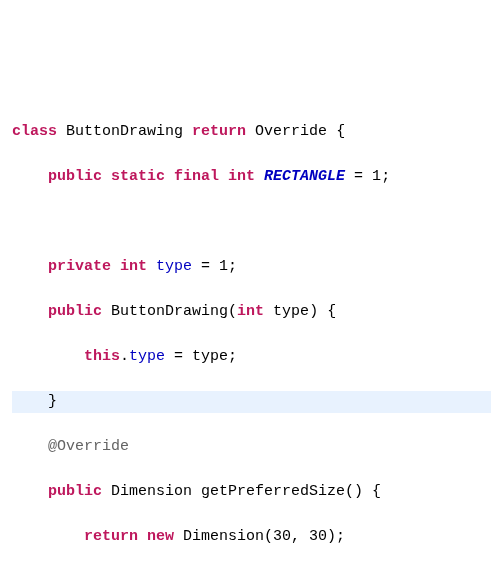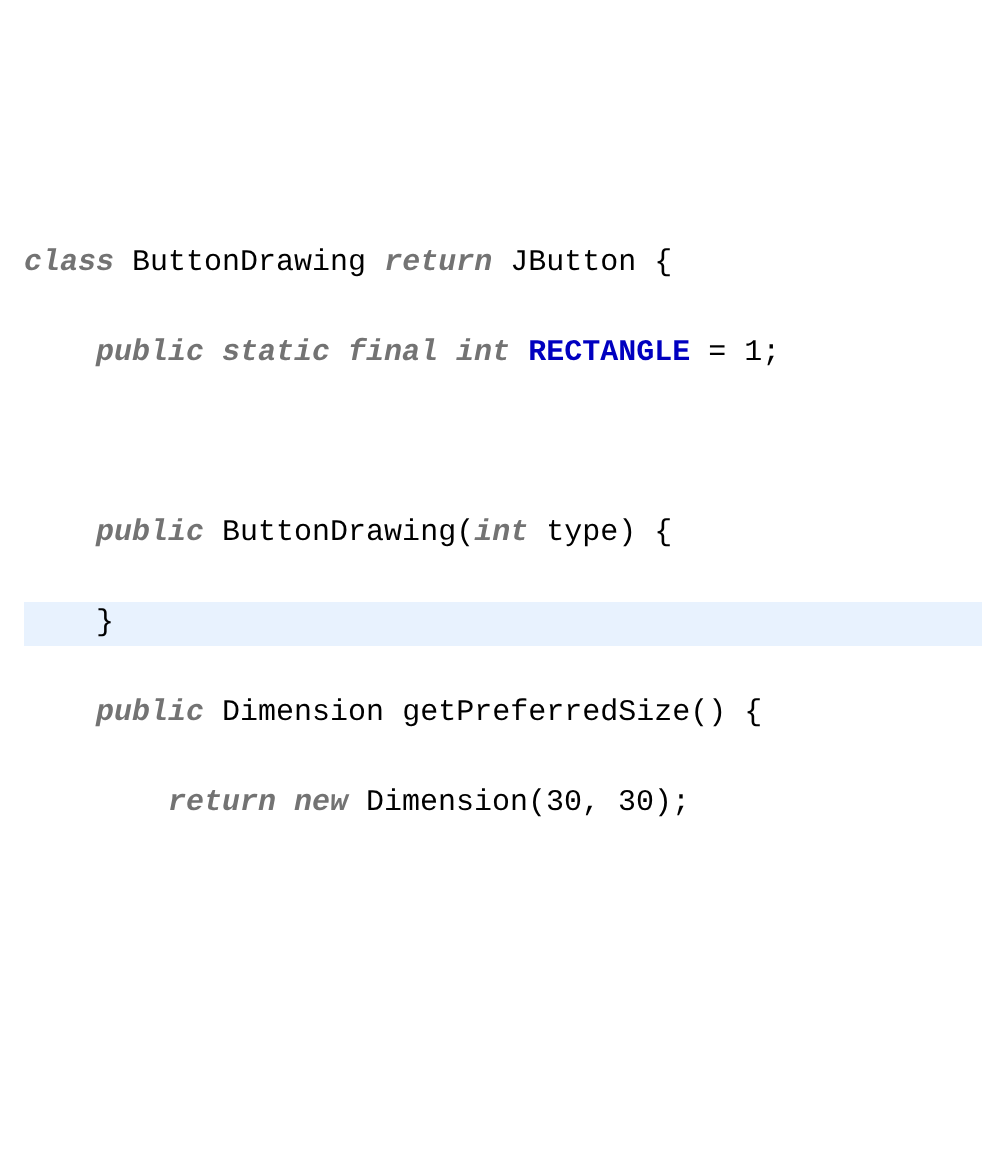--- a/index.html
+++ b/index.html
@@ -15,36 +15,39 @@
   .code-container {
     position: relative;
   }
   .line {
     display: block;
   }
   .hl {
     background: #e8f2fe;
     display: block;
   }
-  .kw { color: #737373; font-weight: bold; font-style: italic; }
-  .const { color: #0000c0; font-weight: bold; }
+  .kw { color: #be185d; font-weight: bold; }
+  .const { color: #0000c0; font-style: italic; font-weight: bold; }
   .field { color: #0000c0; }
   .anno { color: #646464; }
 </style>
 </head>
 <body>
 
 
 
 <div class="code-container">
-<span class="line"><span class="kw">class</span> <span>ButtonDrawing</span> <span class="kw">return</span> <span>JButton</span><span> {</span></span>
+<span class="line"><span class="kw">class</span> <span>ButtonDrawing</span> <span class="kw">return</span> <span>Override</span><span> {</span></span>
 <span class="line">    <span class="kw">public static final int</span> <span class="const">RECTANGLE</span><span> = </span><span>1</span><span>;</span></span>
 <span class="line"> </span>
+<span class="line">    <span class="kw">private int</span> <span class="field">type</span><span> = </span><span>1</span><span>;</span></span>
 <span class="line">    <span class="kw">public</span> <span>ButtonDrawing</span><span>(</span><span class="kw">int</span><span> type</span><span>) {</span></span>
+<span class="line">        <span class="kw">this</span><span>.</span><span class="field">type</span><span> = type;</span></span>
 <span class="line hl">    <span>}</span></span>
+<span class="line">    <span class="anno">@Override</span></span>
 <span class="line">    <span class="kw">public</span><span> Dimension </span><span>getPreferredSize</span><span>() {</span></span>
 <span class="line">        <span class="kw">return new</span><span> Dimension(30, 30);</span></span>
 
 
 
 
 
 
 
 

